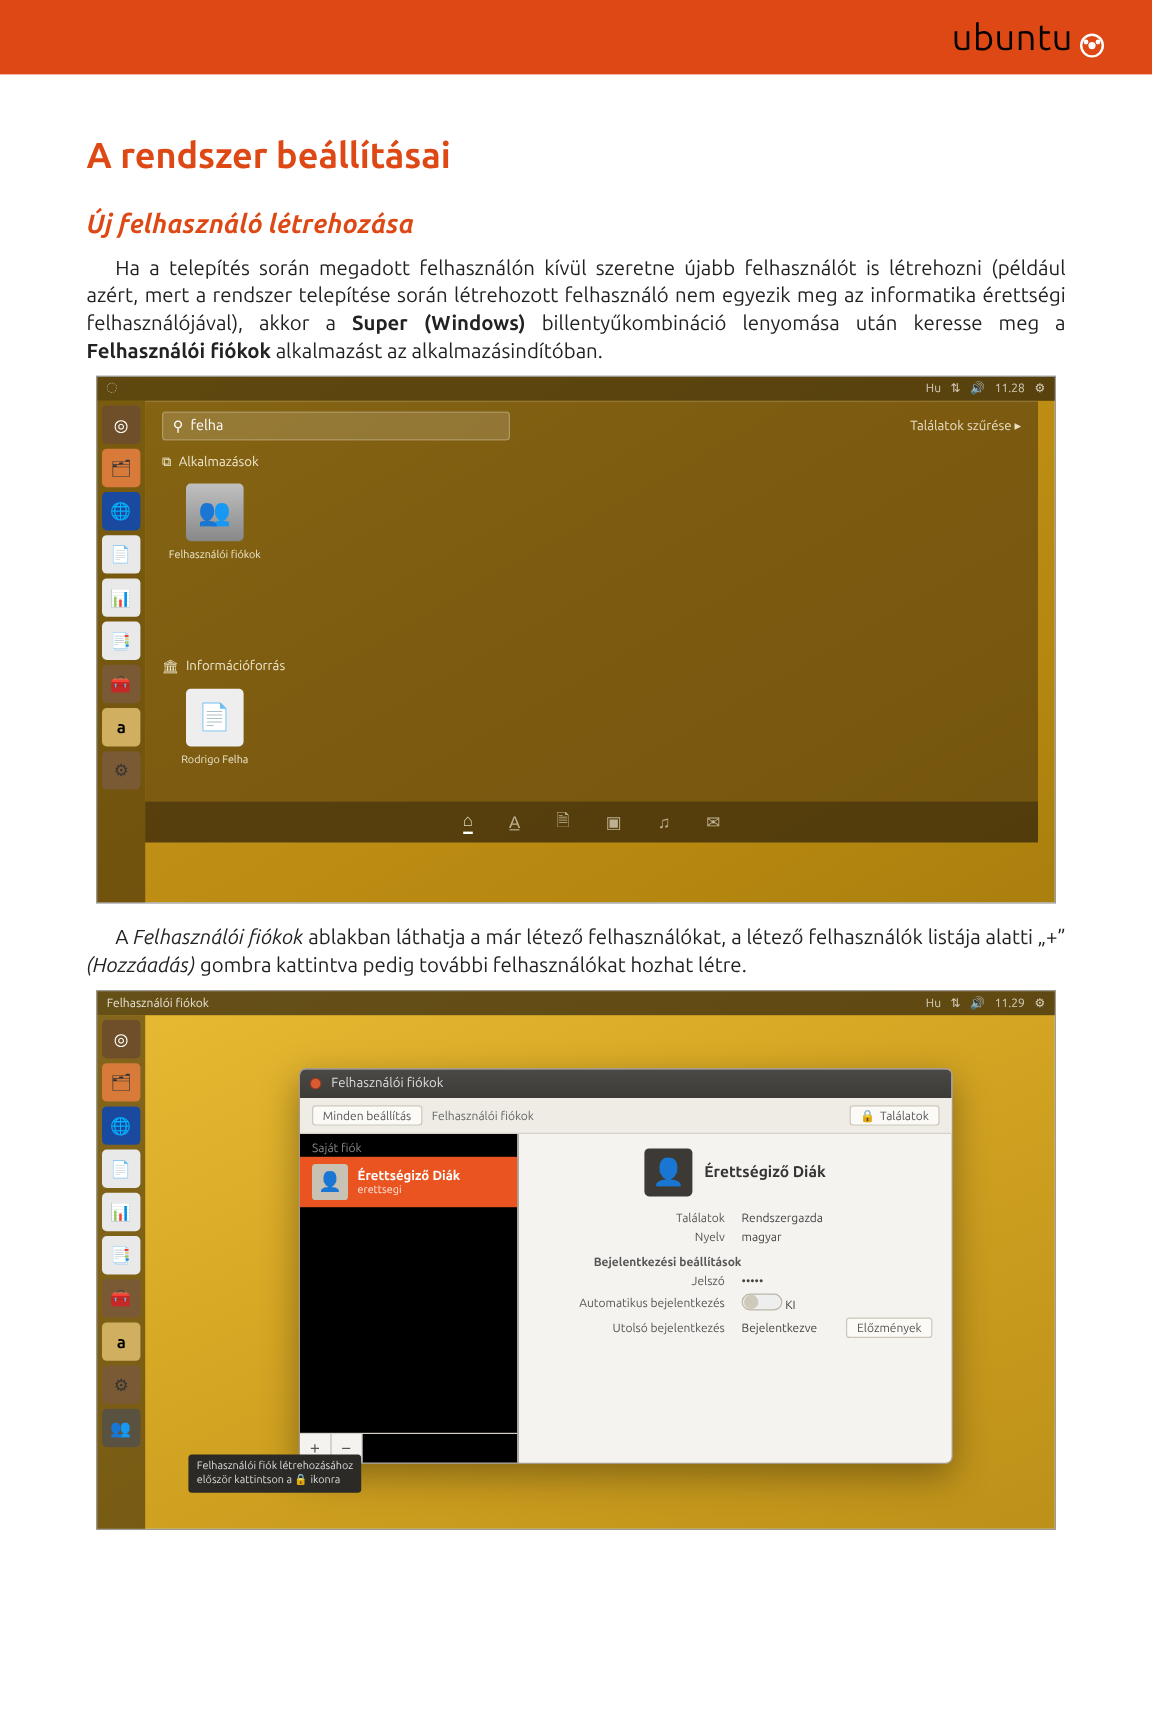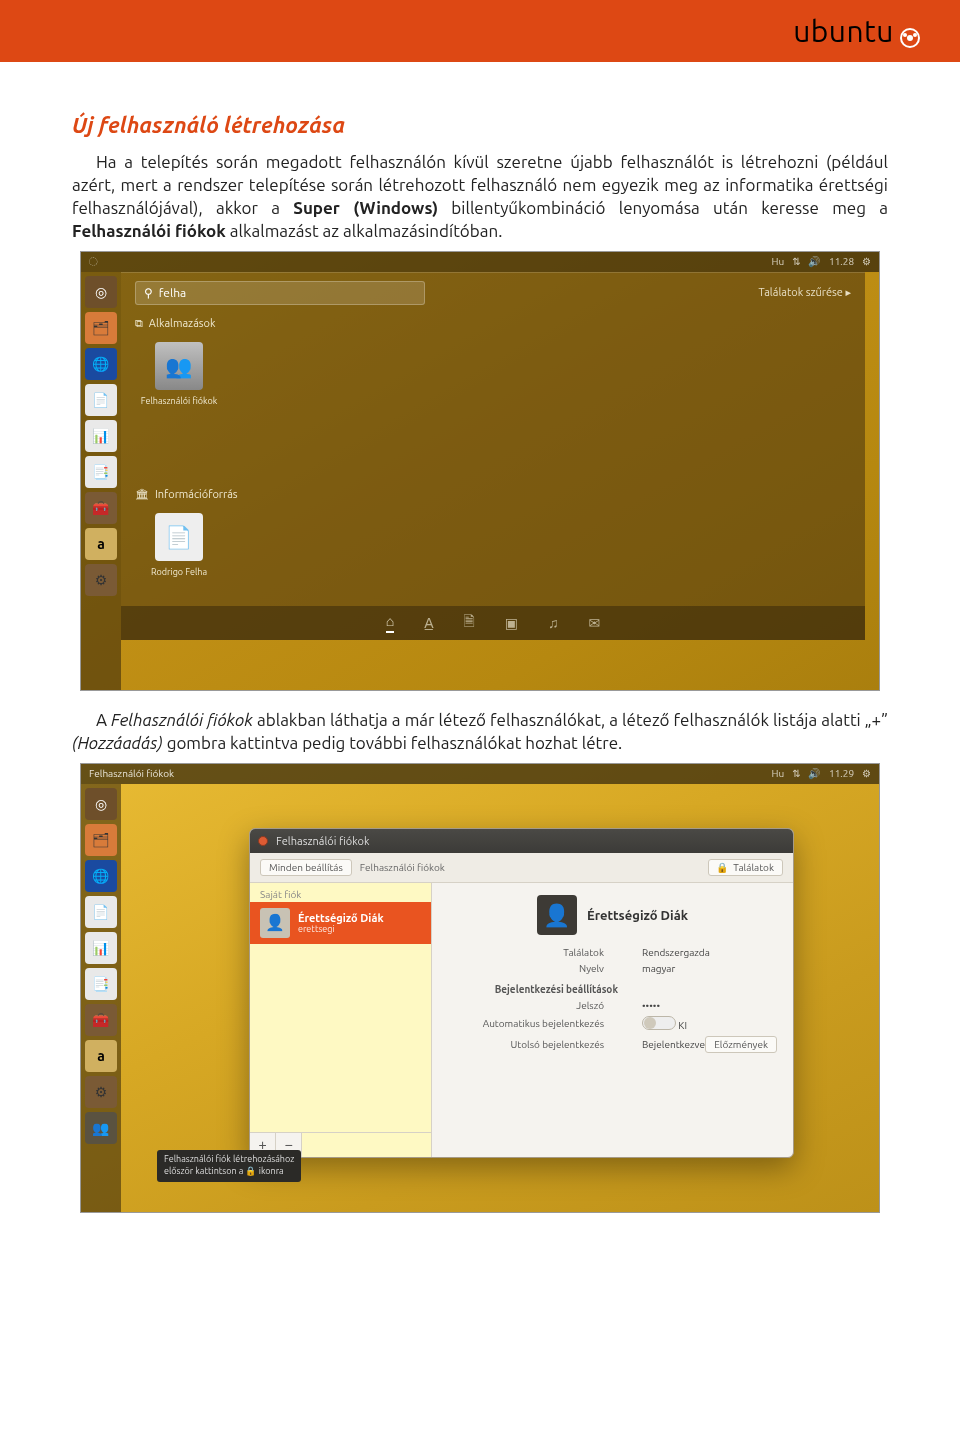--- a/index.html
+++ b/index.html
@@ -193,21 +193,21 @@
   .win-crumb .unlock {
     margin-left:auto;
     background:#fbfaf7;border:1px solid #cdc7ba;border-radius:3px;
     padding:2px 8px;font-size:10px;color:#555;
     display:flex;align-items:center;gap:4px;
   }
   .win-body { display:flex; height: calc(100% - 54px); }
   .ul-left {
     width: 182px; border-right:1px solid #d6d1c6;
     display:flex;flex-direction:column;
-    background:#fef9c3;
+    background:#000000;
   }
   .ul-left .hdr { font-size:10px;color:#888;padding:6px 10px 2px; }
   .ul-left .user-row {
     display:flex;align-items:center;gap:8px;
     padding:6px 10px;
   }
   .ul-left .user-row.active {
     background:#e95420;color:#fff;
   }
   .ul-left .avatar {
@@ -229,21 +229,21 @@
     flex:1; padding:12px 16px; position:relative;
   }
   .ur-head { display:flex;align-items:center;gap:10px;margin-bottom:12px;justify-content:center; }
   .ur-head .avatar-lg {
     width:40px;height:40px;background:#3d3a35;border-radius:4px;
     display:flex;align-items:center;justify-content:center;color:#ccc;font-size:22px;
   }
   .ur-head .ur-name { font-size:13px;font-weight:600;color:#333; }
   .kv { display:flex; margin:5px 0; align-items:center; }
   .kv .k { width:170px;text-align:right;color:#555;padding-right:14px;font-size:10px; }
-  .kv .v { color:#444;font-size:10px;margin-left:24px; }
+  .kv .v { color:#444;font-size:10px; }
   .kv .switch {
     width:34px;height:14px;border:1px solid #bcb6a8;border-radius:8px;background:#eee;
     display:inline-flex;align-items:center;justify-content:flex-start;padding:1px;
   }
   .kv .switch .knob{width:12px;height:12px;border-radius:50%;background:#cfc9bb;}
   .kv .hist {
     margin-left:auto;
     background:#fbfaf7;border:1px solid #cdc7ba;border-radius:3px;
     padding:2px 8px;font-size:10px;color:#555;
   }
@@ -272,20 +272,21 @@
 
 <div class="header-bar">
   <div class="ubuntu-logo">
     <span>ubuntu</span>
     <span class="ubuntu-cof"></span>
   </div>
 </div>
 
 <div class="page">
 
+  <h1 class="section">A rendszer beállításai</h1>
   <h2 class="subsection">Új felhasználó létrehozása</h2>
 
   <p class="body" style="text-indent:24px;">
     <span>Ha a telepítés során megadott felhasználón kívül szeretne újabb felhasználót is létrehozni (például azért, mert a rendszer telepítése során létrehozott felhasználó nem egyezik meg az informatika érettségi felhasználójával), akkor a </span><span class="bold">Super (Windows)</span><span> billentyűkombináció lenyomása után keresse meg a </span><span class="bold">Felhasználói fiókok</span><span> alkalmazást az alkalmazásindítóban.</span>
   </p>
 
   <div class="shot shot1">
     <div class="panel-top">
       <span>◌</span>
       <span class="spacer"></span>

